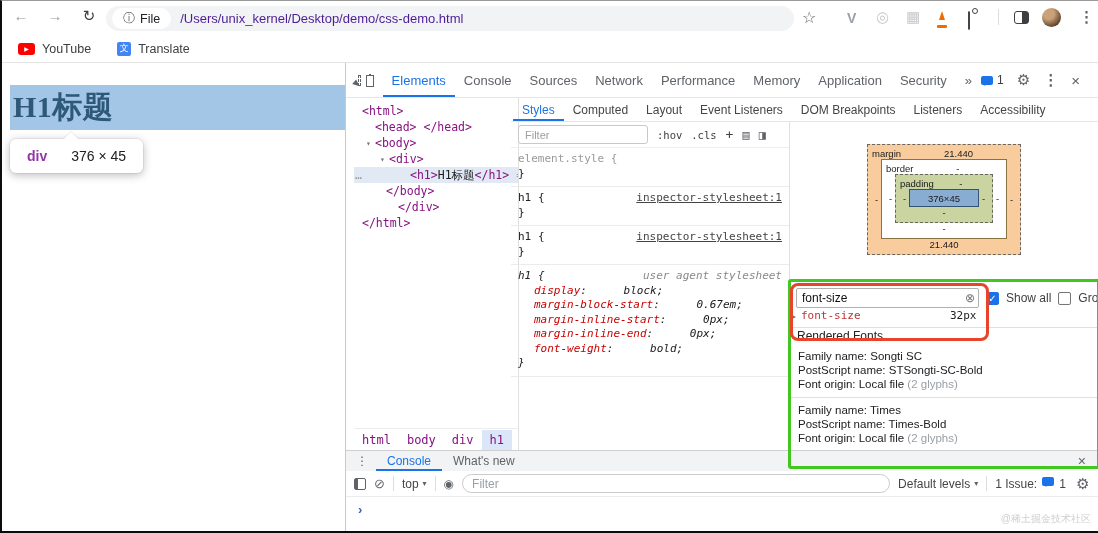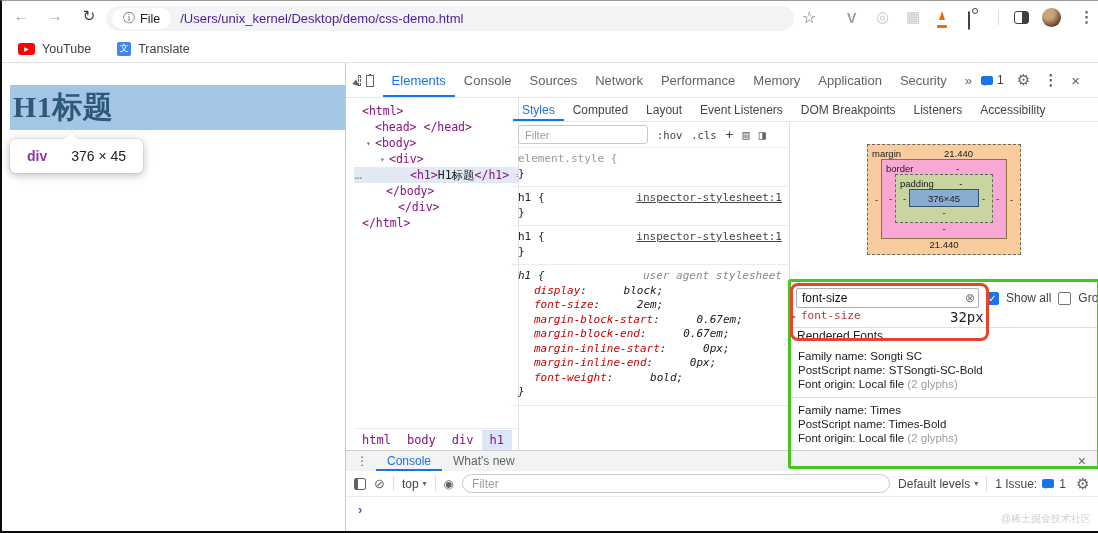--- a/index.html
+++ b/index.html
@@ -101,41 +101,41 @@
   .pn::after { content:": "; color:#222; }
   .pv { color:#1a1a1a;padding-left:30px; }
   .rule.ua-rule, .rule.ua-rule .pn, .rule.ua-rule .pv { font-style:italic; }
   .rule.ua-rule .pn::after { font-style:italic; }
 
   
   .comp-col { position:absolute; left:279px; top:24px; right:0; bottom:0; overflow:hidden; font-size:12px; color:#202124; }
   .bm { width:154px; margin:22px auto 0; font-size:9.5px; color:#1a1a1a; }
   .bm-box { border:1px dashed #666; padding:2px 4px 3px; }
   .bm-margin { background:#f9cc9e; }
-  .bm-border { background:#f9a8d4; border:1px solid #8a7340; }
+  .bm-border { background:#ffffff; border:1px solid #8a7340; }
   .bm-padding { background:#c9d4a0; }
   .bm-content { background:#89add2; border:1px solid #33536e; height:18px; display:flex; align-items:center; justify-content:center; }
   .bm-top { display:flex; align-items:center; height:12px; }
   .bm-label { flex:none; }
   .bm-cval { flex:1; text-align:center; }
   .bm-mid { display:flex; align-items:center; }
   .bm-side { width:9px; text-align:center; flex:none; }
   .bm-inner { flex:1; }
   .bm-bot { text-align:center; height:12px; line-height:12px; }
 
   .cfrow { position:absolute; top:166px; left:6px; display:flex; align-items:center; gap:7px; }
   .cfilter-wrap { position:relative; }
   .cfilter { width:183px; height:20px; border:1px solid #b0b0b0; border-radius:2px; font-size:12px; padding:0 18px 0 5px; color:#111; outline:none; font-family:"Liberation Sans",sans-serif; }
   .cfilter-clear { position:absolute; right:4px; top:3px; font-size:12px; color:#757575; cursor:pointer; }
   .cb { width:13px; height:13px; border:1.5px solid #757575; border-radius:2px; flex:none; cursor:pointer; }
   .cb.checked { background:#1a73e8; border-color:#1a73e8; color:#fff; font-size:10px; line-height:11px; text-align:center; }
   .cb-label { font-size:12px; color:#404040; white-space:nowrap; }
   .cprop-arrow { position:absolute; top:190px; left:2px; font-size:8px; color:#757575; }
   .cprop-name { position:absolute; top:187px; left:11px; font-family:"DejaVu Sans Mono",monospace; font-size:11px; color:#b33; }
-  .cprop-val { position:absolute; top:187px; left:160px; font-family:"DejaVu Sans Mono",monospace; font-size:14px; color:#202124; }
+  .cprop-val { position:absolute; top:187px; left:160px; font-family:"DejaVu Sans Mono",monospace; font-size:11px; color:#202124; }
   .rf-head { position:absolute; top:205px; left:0; right:0; height:17px; border-top:1px solid #e0e0e0; padding:1px 7px; font-size:12px; color:#202124; background:#fff; }
   .rf-body { position:absolute; top:222px; left:0; right:0; font-size:11.5px; line-height:14px; color:#202124; }
   .rf-group { padding:5px 8px 6px; border-bottom:1px solid #e0e0e0; }
   .rf-grey { color:#9aa0a6; }
 
   
   .anno-green { position:absolute; left:442px; top:216px; width:312px; height:190px; border:3px solid #43c620; border-radius:3px; z-index:30; pointer-events:none; }
   .anno-red { position:absolute; left:444px; top:220px; width:199px; height:58px; border:3px solid #e8442c; border-radius:8px; z-index:31; pointer-events:none; }
 
   
@@ -148,21 +148,21 @@
   .drawer-bar { height:26px; border-bottom:1px solid #ececec; display:flex; align-items:center; padding:0 8px; gap:8px; font-size:12px; color:#454545; }
   .half-ico { width:12px; height:12px; border:1.4px solid #5f6368; border-radius:2px; background:linear-gradient(to right,#5f6368 30%,transparent 30%); flex:none; cursor:pointer; }
   .slash-ico { font-size:13px; color:#5f6368; cursor:pointer; }
   .bar-sep { width:1px; height:15px; background:#ddd; flex:none; }
   .ctx { display:flex; align-items:center; gap:4px; cursor:pointer; }
   .caret { font-size:8px; color:#5f6368; }
   .eye-ico { font-size:12px; color:#5f6368; cursor:pointer; }
   .cofilter { width:428px; height:19px; border:1px solid #ccc; border-radius:10px; font-size:12px; padding:0 9px; color:#333; outline:none; font-family:"Liberation Sans",sans-serif; }
   .cofilter::placeholder { color:#9aa0a6; }
   .levels { display:flex; align-items:center; gap:4px; cursor:pointer; white-space:nowrap; }
-  .issue2 { display:flex; align-items:center; gap:5px; white-space:nowrap; cursor:pointer; }
+  .issue2 { display:flex; gap:5px; white-space:nowrap; cursor:pointer; }
   .drawer-body { padding:5px 0 0 12px; font-size:13px; color:#3461c1; font-weight:bold; }
 
   .wm { position:absolute; right:7px; bottom:5px; font-size:10px; color:#cfcfcf; z-index:40; }
 </style>
 </head>
 <body>
 
 <div class="screen">
 
   <div class="topbar">
@@ -298,23 +298,21 @@
           <div class="rule">
             <span class="src link">inspector-stylesheet:1</span>
             <div><span>h1</span> <span>{</span></div>
             <div><span>}</span></div>
           </div>
 
           <div class="rule ua-rule">
             <span class="src ua">user agent stylesheet</span>
             <div><span>h1</span> <span>{</span></div>
             <div class="prop"><span class="pn">display</span><span class="pv">block;</span></div>
-            <div class="prop"><span class="pn">font-size</span><span class="pv">2em;</span></div>
             <div class="prop"><span class="pn">margin-block-start</span><span class="pv">0.67em;</span></div>
-            <div class="prop"><span class="pn">margin-block-end</span><span class="pv">0.67em;</span></div>
             <div class="prop"><span class="pn">margin-inline-start</span><span class="pv">0px;</span></div>
             <div class="prop"><span class="pn">margin-inline-end</span><span class="pv">0px;</span></div>
             <div class="prop"><span class="pn">font-weight</span><span class="pv">bold;</span></div>
             <div><span>}</span></div>
           </div>
         </div>
 
         <div class="comp-col">
           <div class="bm">
             <div class="bm-box bm-margin">

